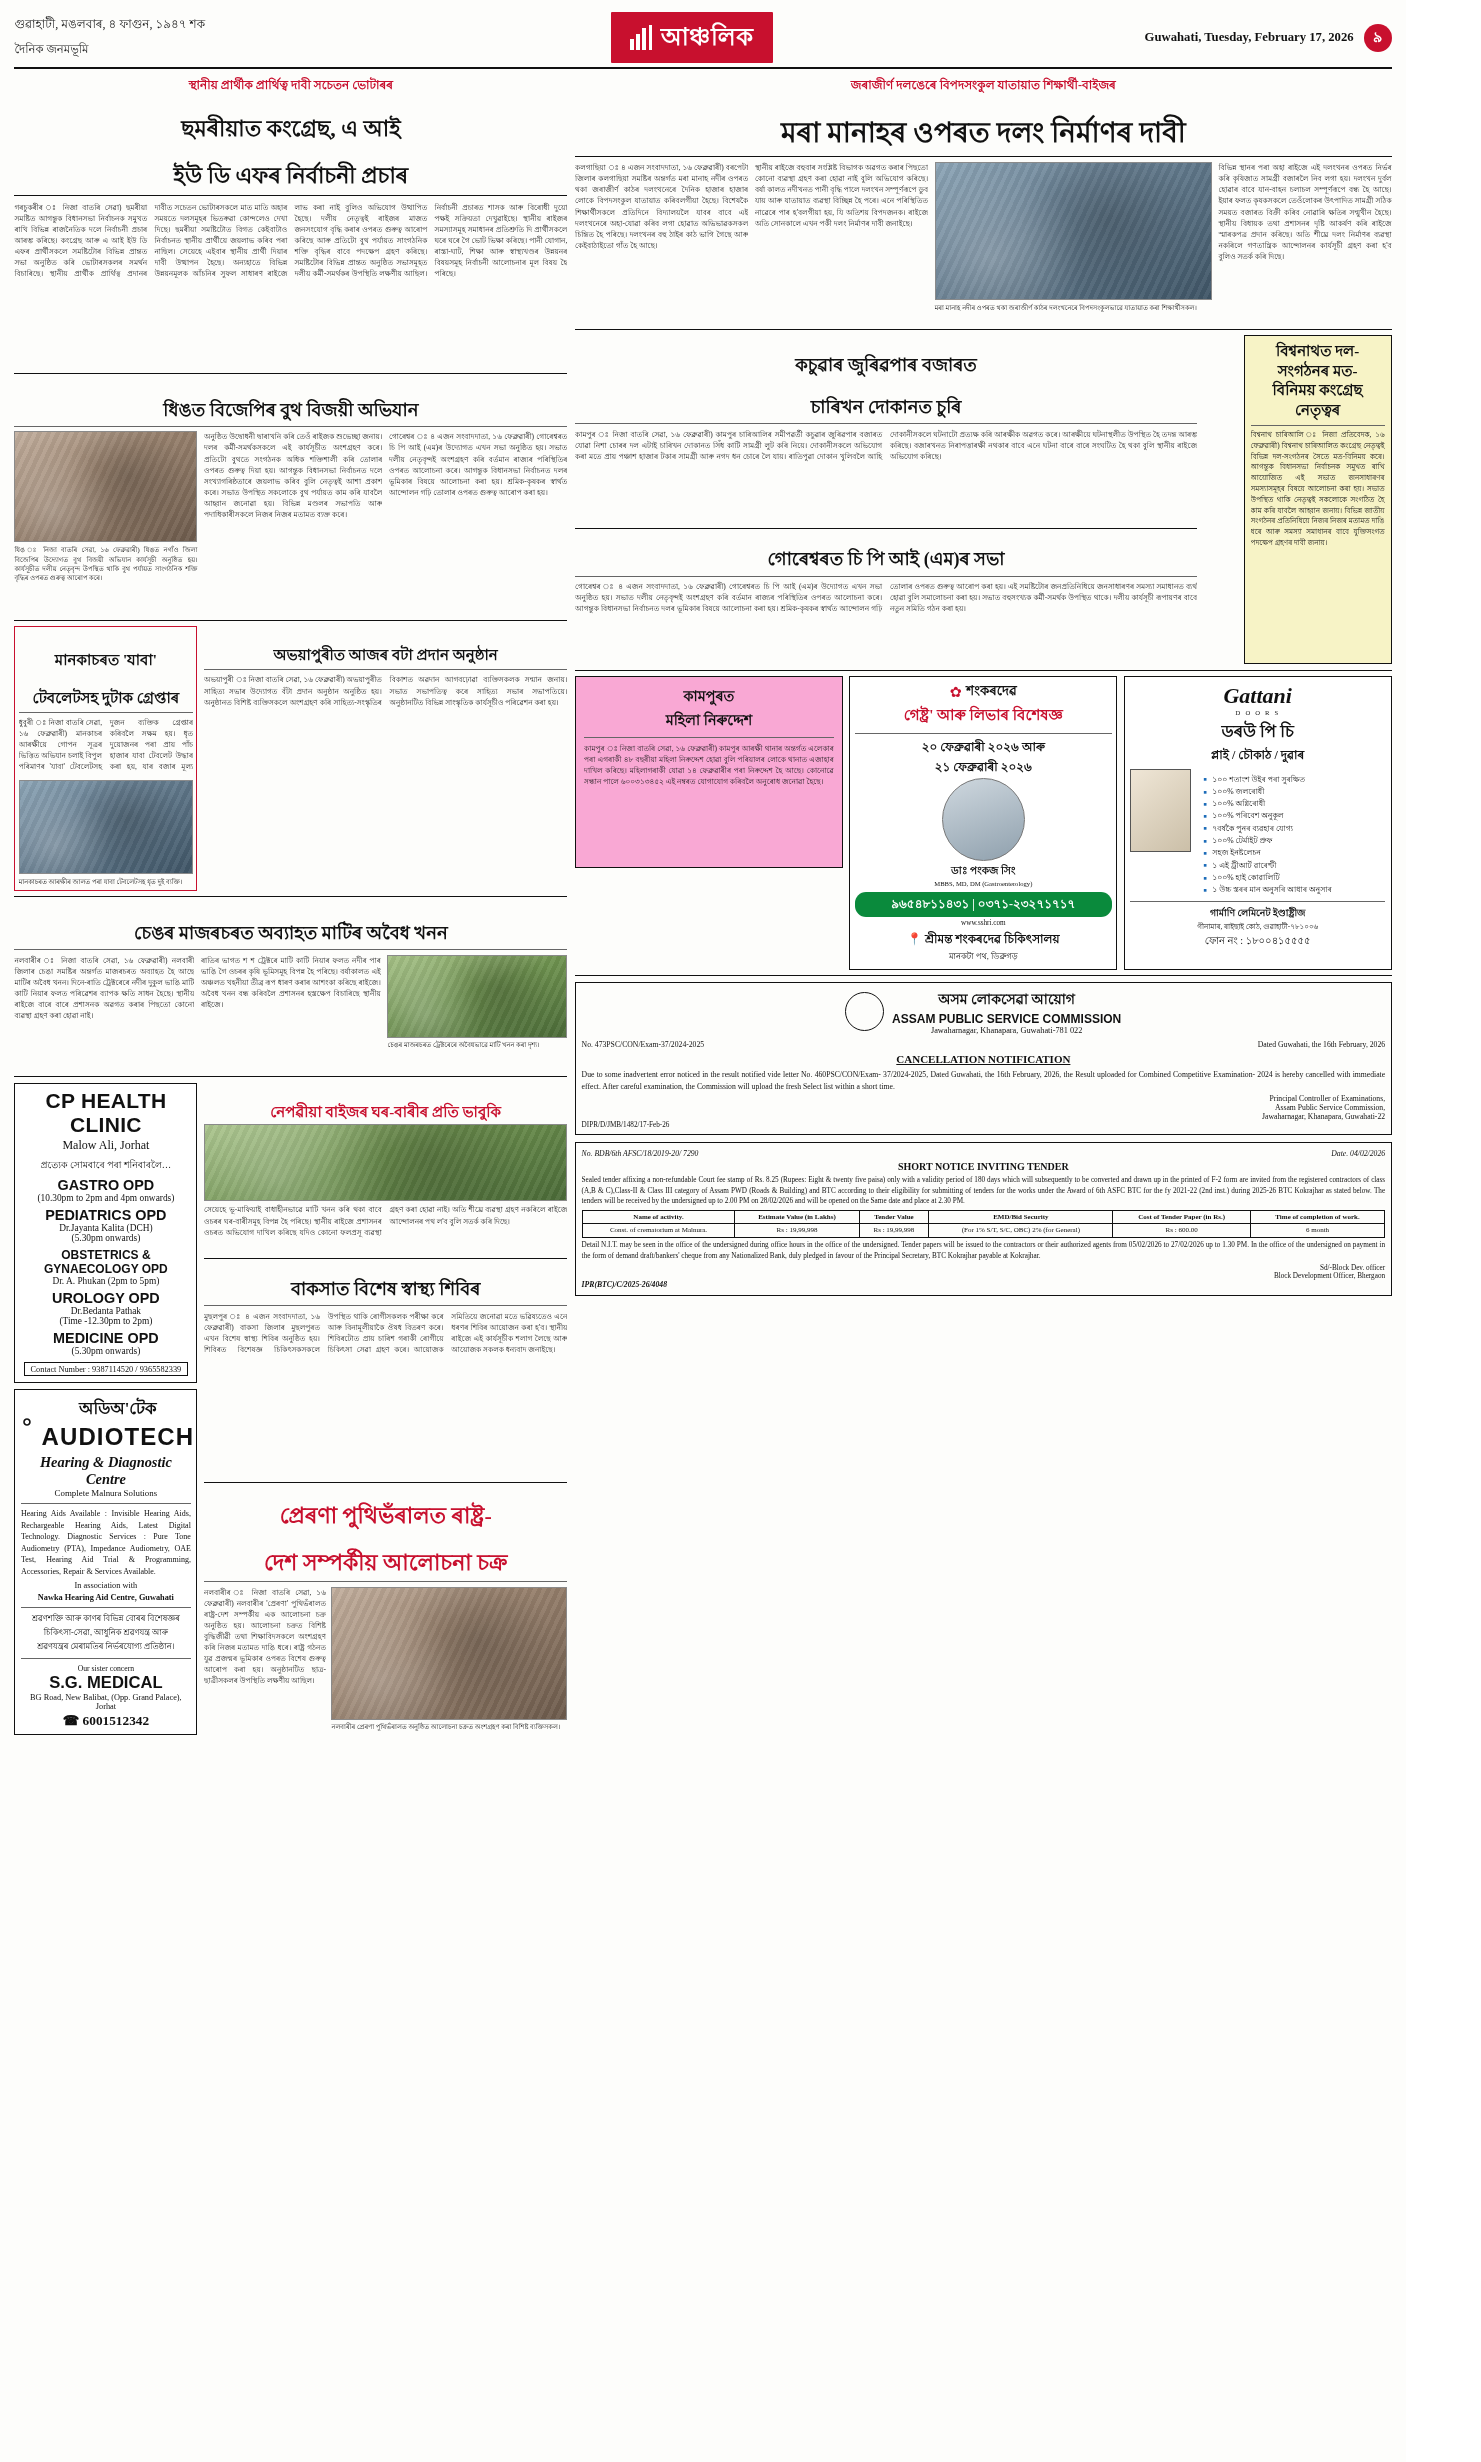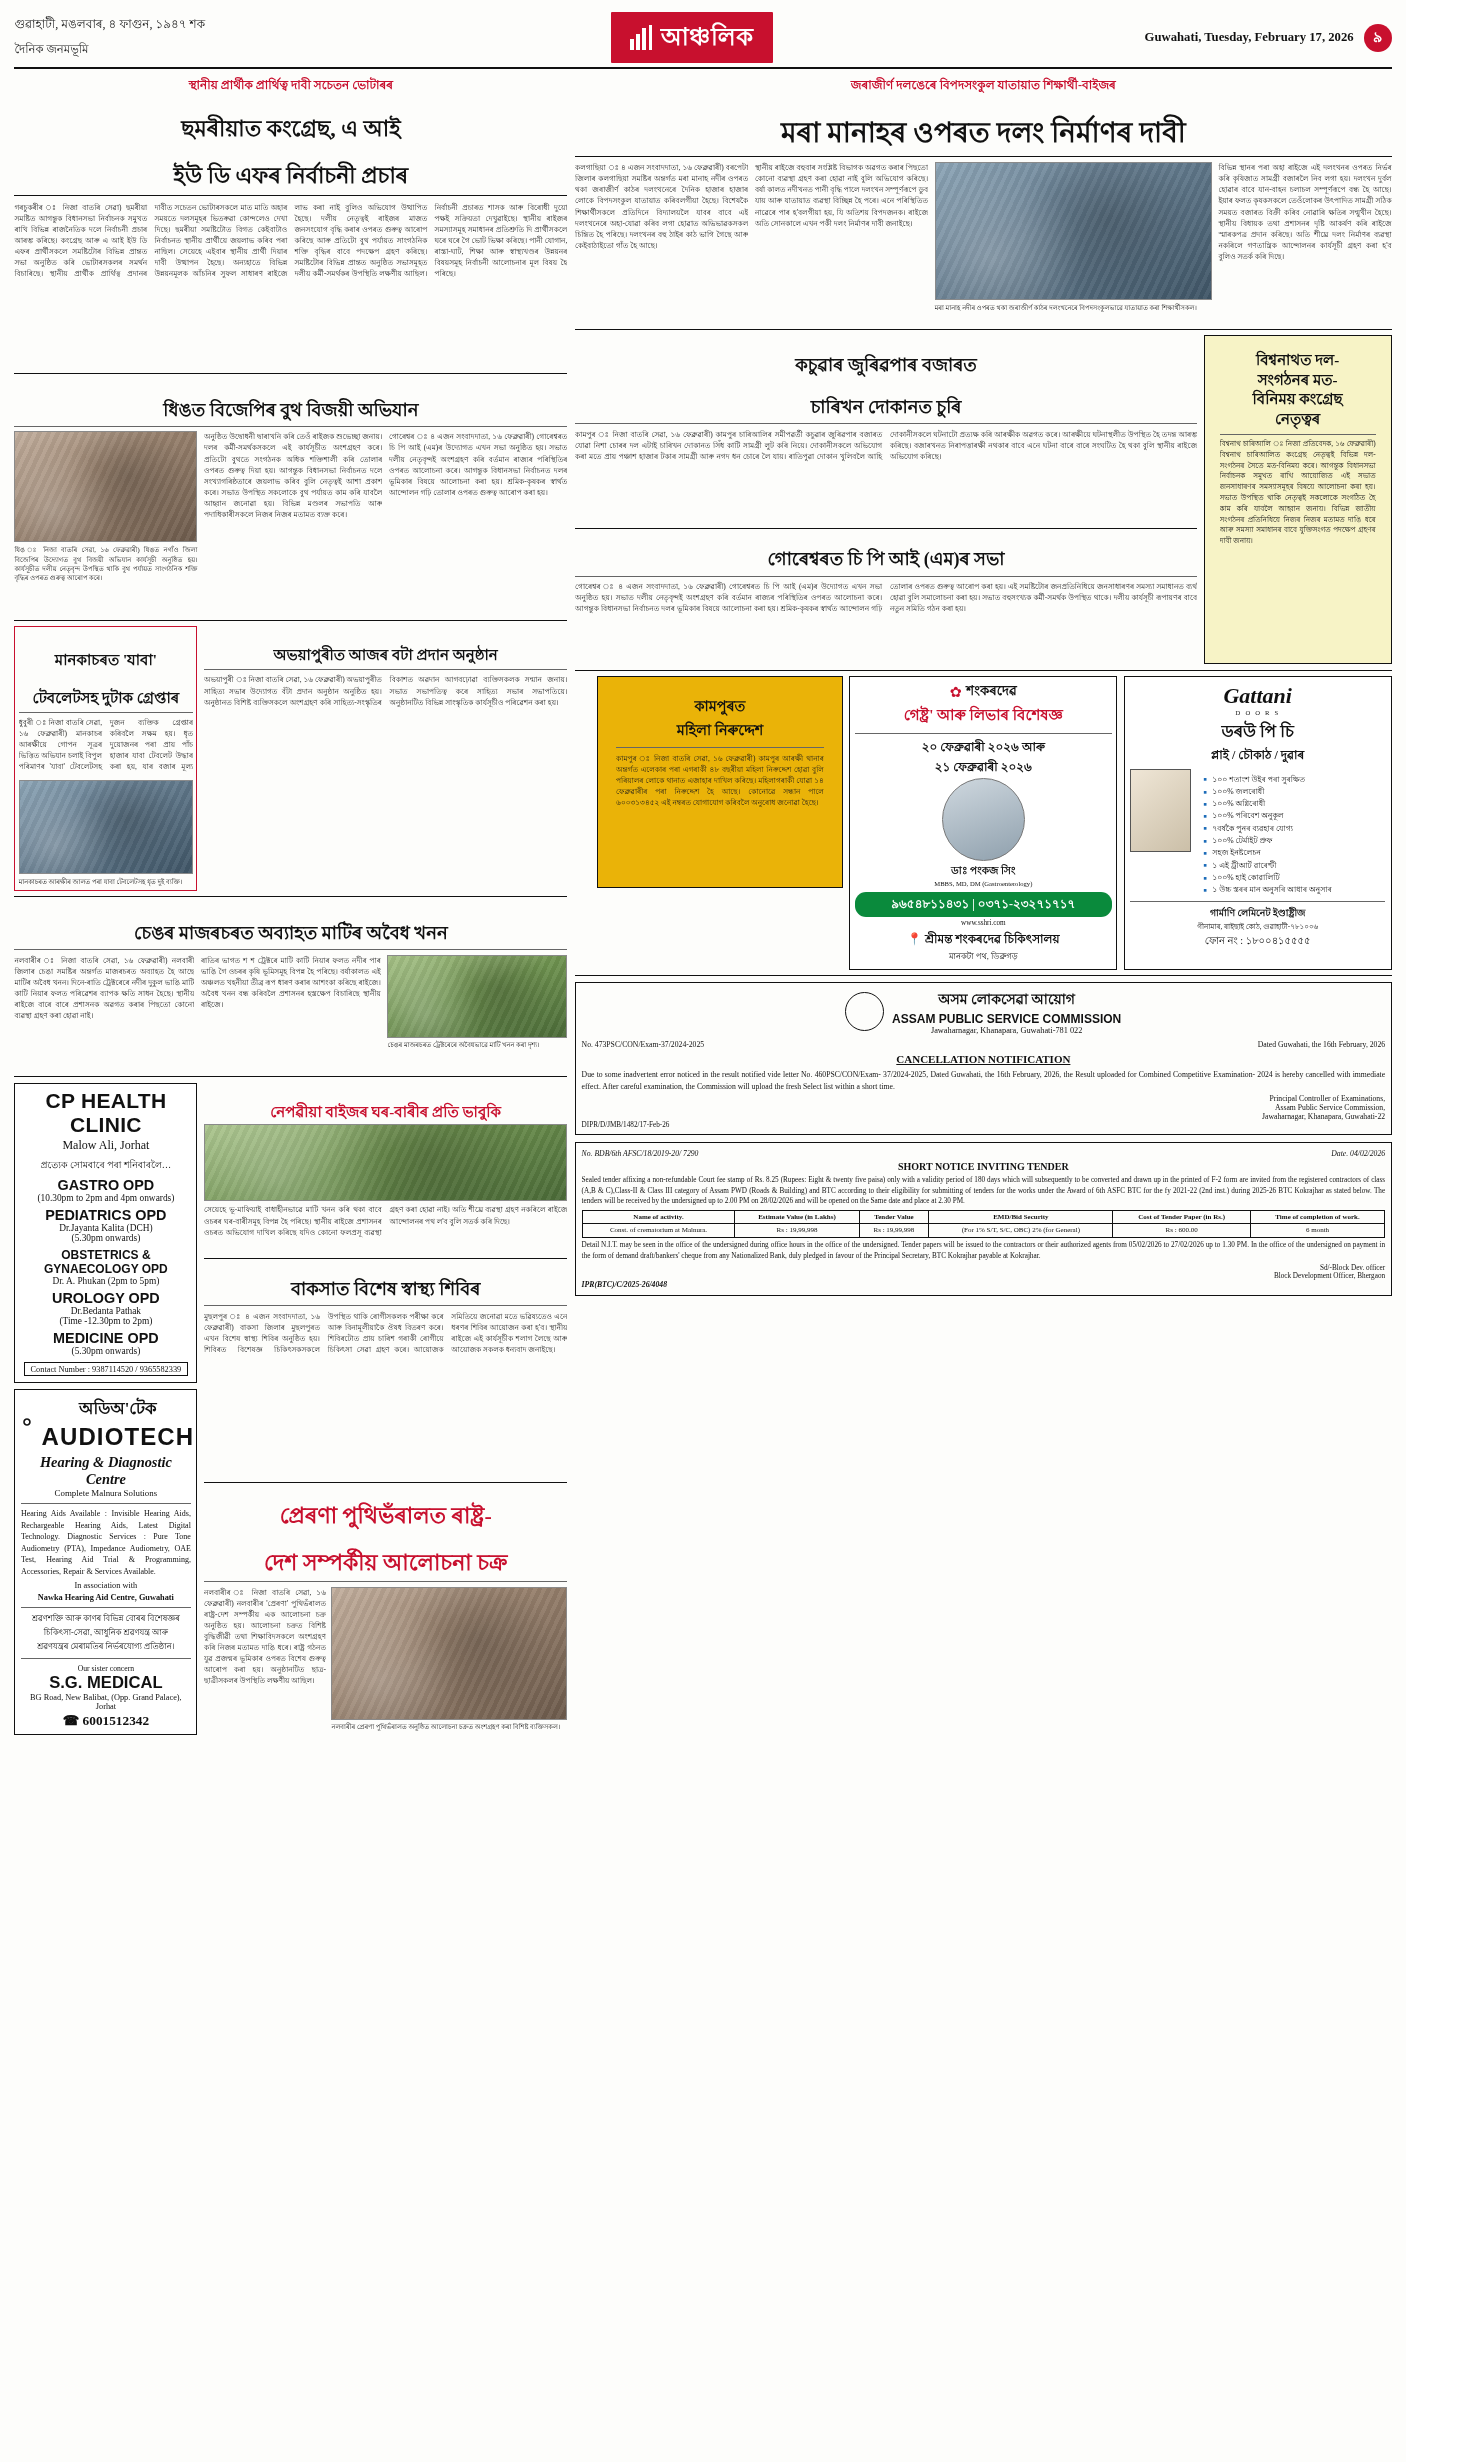--- a/index.html
+++ b/index.html
@@ -152,25 +152,25 @@
   .tender .top { display:flex; justify-content:space-between; font-style:italic; font-size:7.7px;}
   .tender .ttl { text-align:center; font-weight:bold; font-size:10px; margin:3.3px 0;}
   .tender p { font-size:7.2px; text-align:justify; line-height:1.45; margin:2.8px 0;}
   table.tt { width:100%; border-collapse:collapse; font-size:7px; margin-top:3.3px;}
   table.tt th, table.tt td { border:0.6px solid #111; padding:2.2px 2.8px; text-align:center; vertical-align:middle;}
   .tender .footsig { text-align:right; font-size:7.2px; margin-top:3.3px;}
   .tender .ipr { font-style:italic; font-weight:bold; font-size:7.7px;}
 
   .boxed-red { border:1.7px solid #c8102e; padding:3.3px; }
 
-  .yellowcol { background:#f7f3c6; border:1.1px solid #111; padding:15px;}
+  .yellowcol { background:#f7f3c6; border:1.1px solid #111; padding:6px;margin-left:40px;}
   .yellowcol .hd { text-align:center; font-weight:bold; font-size:15px; line-height:1.3; color:#111;}
   .yellowcol .tx { font-size:7.2px; text-align:justify; line-height:1.5; margin-top:3.3px;}
 
-  .pinkbox { background:#eab308; border:1.1px solid #111; padding:18px;margin-left:22px; }
+  .pinkbox { background:#f9a8d4; border:1.1px solid #111; padding:8px; }
   .pinkbox .hd { text-align:center; font-weight:bold; font-size:14.4px; }
 </style>
 </head>
 <body>
 
 <div class="page">
 
   <div class="masthead">
     <div class="mh-left">
       <div class="line1">গুৱাহাটী, মঙলবাৰ, ৪ ফাগুন, ১৯৪৭ শক</div>

